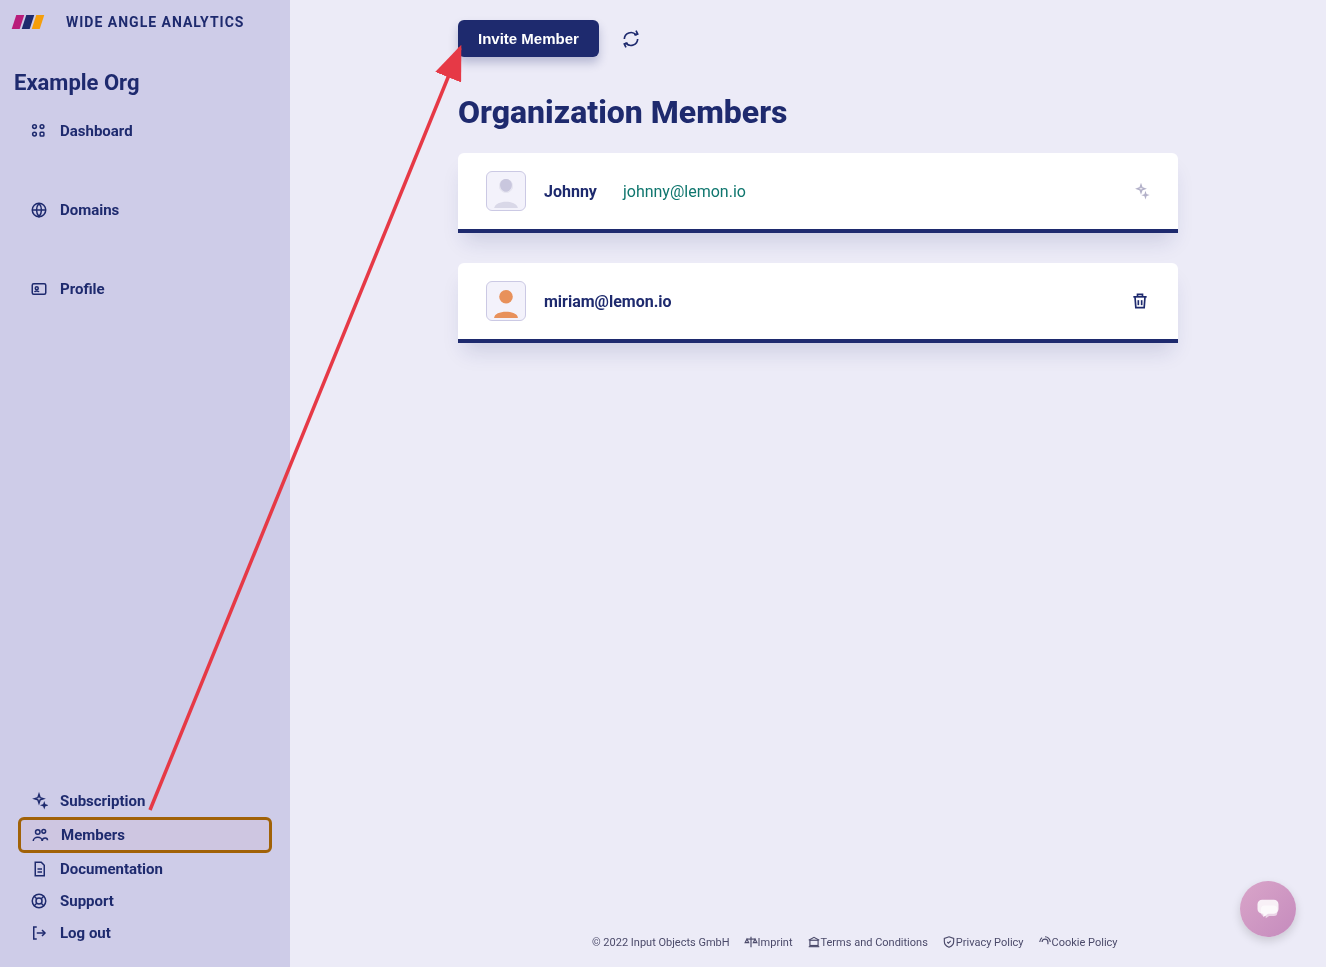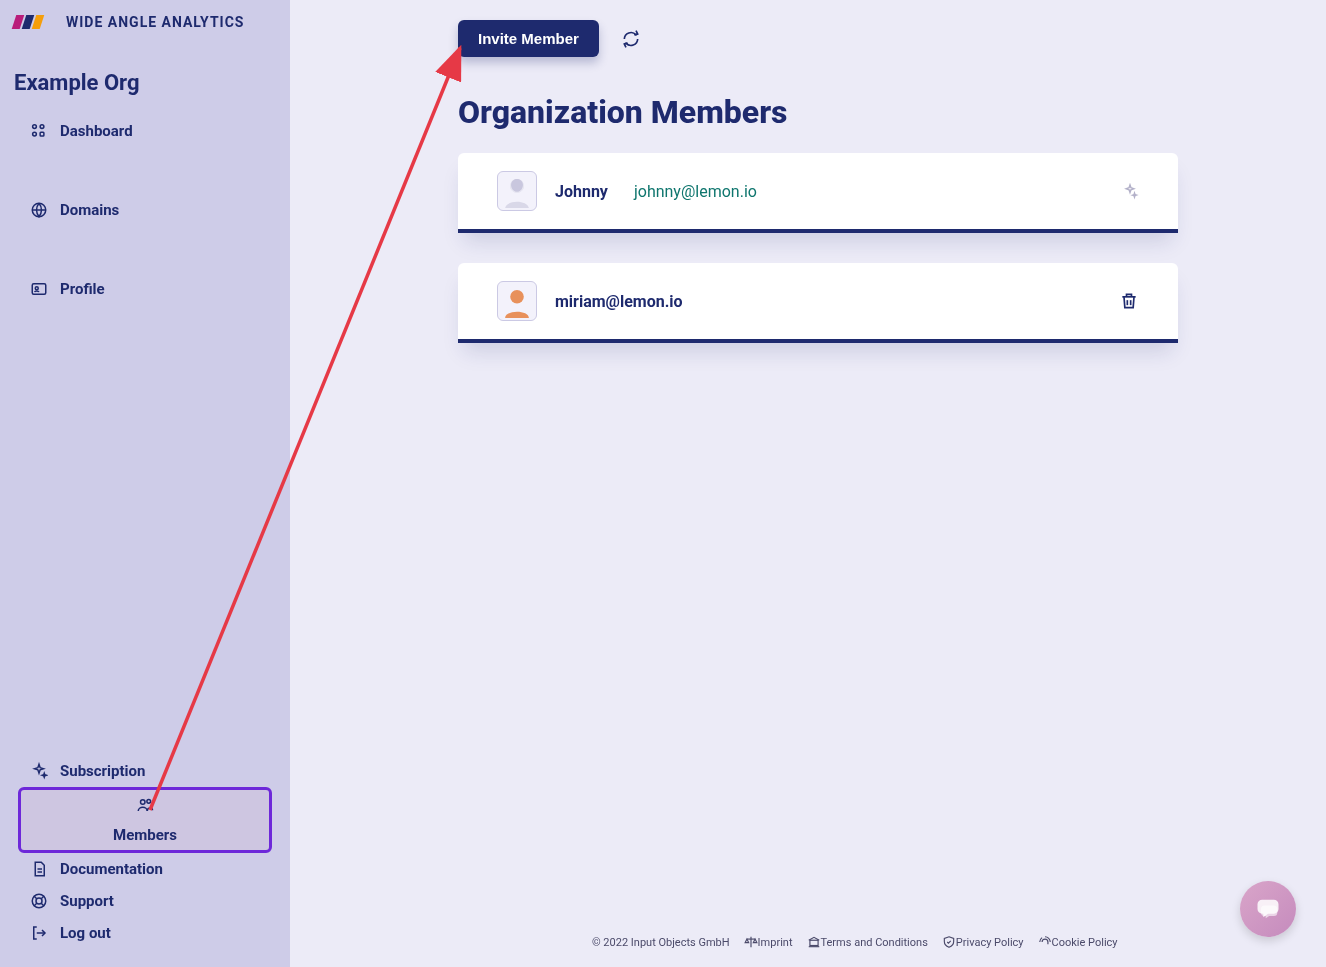--- a/index.html
+++ b/index.html
@@ -14,31 +14,31 @@
   .logo-mark .m1 { background:#b91c7a; }
   .logo-mark .m2 { background:#1E2A6E; }
   .logo-mark .m3 { background:#f59e0b; }
   .logo-text { font-size: 14px; font-weight:700; letter-spacing: 1px; text-transform: uppercase; color:#1E2A6E; }
   .org-name { font-size: 22px; font-weight: 700; padding: 28px 14px 14px 14px; color:#1E2A6E; }
   .nav-top, .nav-bottom { display:flex; flex-direction:column; }
   .nav-top { padding: 6px 0; gap: 47px; }
   .spacer { flex: 1; }
   .nav-item { display:flex; align-items:center; gap:12px; padding: 7px 14px 7px 30px; font-size: 15px; font-weight:700; color:#1E2A6E; cursor:pointer; }
   .nav-item .icon { width:18px; height:18px; display:flex; align-items:center; justify-content:center; color:#1E2A6E; }
-  .nav-item.highlighted { border: 3px solid #6d28d9; border-radius: 6px; margin: 0 18px 0 18px; padding: 6px 10px 6px 10px; background: rgba(230,57,70,0.04); flex-direction: column; }
+  .nav-item.highlighted { border: 3px solid #a16207; border-radius: 6px; margin: 0 18px 0 18px; padding: 6px 10px 6px 10px; background: rgba(230,57,70,0.04); }
 
   
   .main { flex:1; display:flex; flex-direction:column; position:relative; }
   .content { padding: 20px 0 0 0; margin-left: 168px; width: 720px; }
   .topbar { display:flex; align-items:center; gap: 22px; }
   .btn-primary { background:#1E2A6E; color:#fff; font-weight:700; font-size:15px; border:none; border-radius:6px; padding: 10px 20px; cursor:pointer; box-shadow: 0 6px 10px rgba(30,42,110,0.25); text-align: center; }
   .refresh-icon { color:#1E2A6E; cursor:pointer; }
   .page-title { font-size: 32px; font-weight:800; margin-top: 36px; color:#1E2A6E; }
   .cards { margin-top: 22px; display:flex; flex-direction:column; gap: 30px; }
-  .card { background:#fff; border-radius: 6px 6px 0 0; padding: 18px 39px; display:flex; align-items:center; gap:18px; border-bottom: 4px solid #1E2A6E; box-shadow: 0 14px 20px -6px rgba(30,42,110,0.15); }
+  .card { background:#fff; border-radius: 6px 6px 0 0; padding: 18px 28px; display:flex; align-items:center; gap:18px; border-bottom: 4px solid #1E2A6E; box-shadow: 0 14px 20px -6px rgba(30,42,110,0.15); }
   .avatar { width:40px; height:40px; border-radius:6px; border: 1px solid #cbc9e4; background:#f3f2fb; display:flex; align-items:center; justify-content:center; overflow:hidden; }
   .avatar svg { width:34px; height:34px; }
   .member-name { font-weight:700; font-size:16px; color:#1E2A6E; }
   .member-email { font-size:16px; color:#0f766e; margin-left:8px; }
   .card .grow { flex:1; }
   .card .action { color:#888; cursor:pointer; }
 
   
   .footer { position:absolute; bottom: 18px; left: 302px; right: 20px; display:flex; align-items:center; gap:14px; font-size:11px; color:#4b4a6a; }
   .footer .flink { display:flex; align-items:center; gap:0; color:#4b4a6a; cursor:pointer; }

